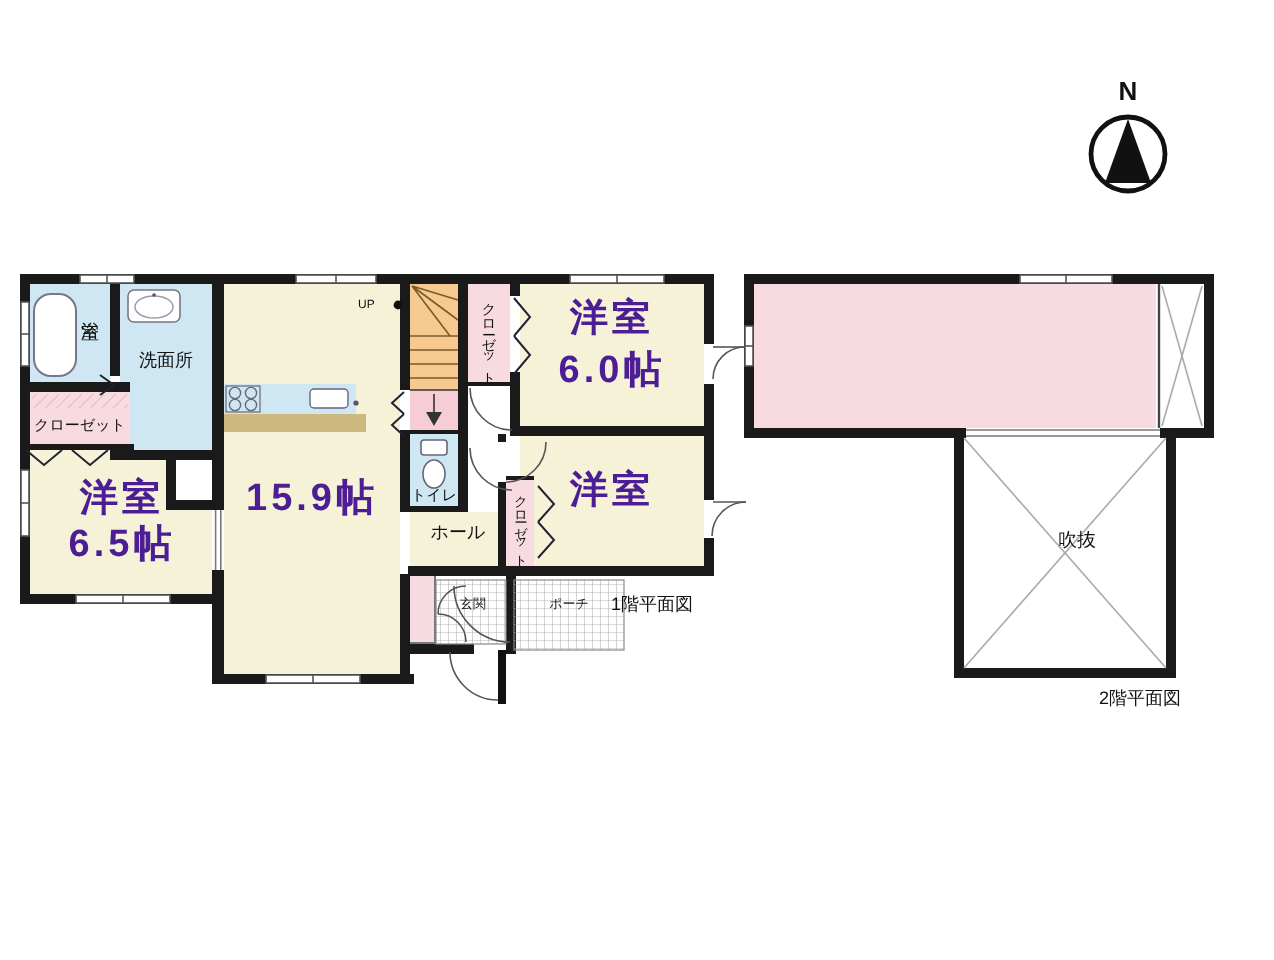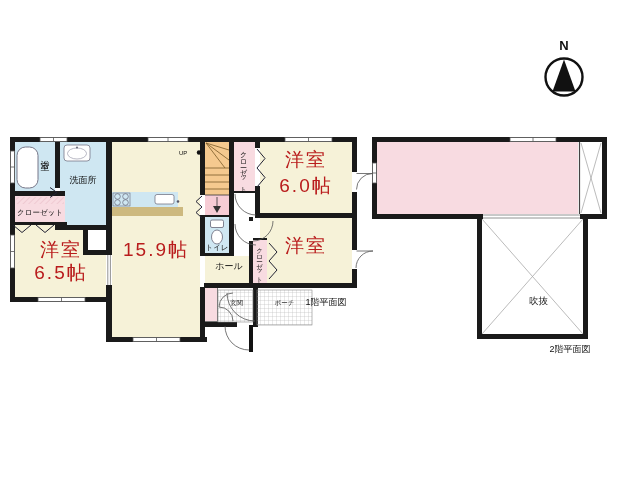--- a/index.html
+++ b/index.html
@@ -3,21 +3,21 @@
 <meta charset="utf-8">
 <style>
   html,body{margin:0;padding:0;background:#fff}
   #stage{position:relative;width:637px;height:480px;background:#fff;
          font-family:"Liberation Sans",sans-serif;overflow:hidden}
   .a{position:absolute;box-sizing:border-box}
   .wall{background:#1a1a1a}
   .lbl{position:absolute;color:#111;line-height:1;white-space:nowrap}
   .c{text-align:center}
   .vert{writing-mode:vertical-rl;text-orientation:upright;letter-spacing:1px}
-  .big{font-size:19px;font-weight:400;letter-spacing:2px;color:#b91c1c}
+  .big{font-size:19px;font-weight:700;letter-spacing:2px;color:#4c1d95}
   .big div{line-height:23px;text-align:center}
   svg{position:absolute;left:0;top:0;pointer-events:none}
 </style>
 </head>
 <body>
 
 <div id="stage">
 
   <div class="a" style="left:15px;top:196px;width:92px;height:101px;background:#f6f2d8"></div>
   <div class="a" style="left:15px;top:142px;width:40px;height:51px;background:#cfe7f2"></div>
@@ -230,18 +230,18 @@
 
   <div class="big a" style="left:260px;top:234px;width:92px">
     <div style="line-height:24px">洋室</div>
   </div>
 
   <div class="lbl c" style="left:220px;top:300px;width:33px;font-size:6.5px">玄関</div>
   <div class="lbl c" style="left:257px;top:300px;width:55px;font-size:6.5px">ポーチ</div>
   <div class="lbl c" style="left:300px;top:298px;width:52px;font-size:9px">1階平面図</div>
 
 
-  <div class="lbl c" style="left:482px;top:296px;width:113px;font-size:9.5px">吹抜</div>
+  <div class="lbl c" style="left:482px;top:266px;width:113px;font-size:9.5px">吹抜</div>
   <div class="lbl c" style="left:544px;top:345px;width:52px;font-size:9px">2階平面図</div>
 
   <div class="lbl c" style="left:552px;top:39px;width:24px;font-size:13px;font-weight:bold">N</div>
 
 </div>
 
 </body></html>

